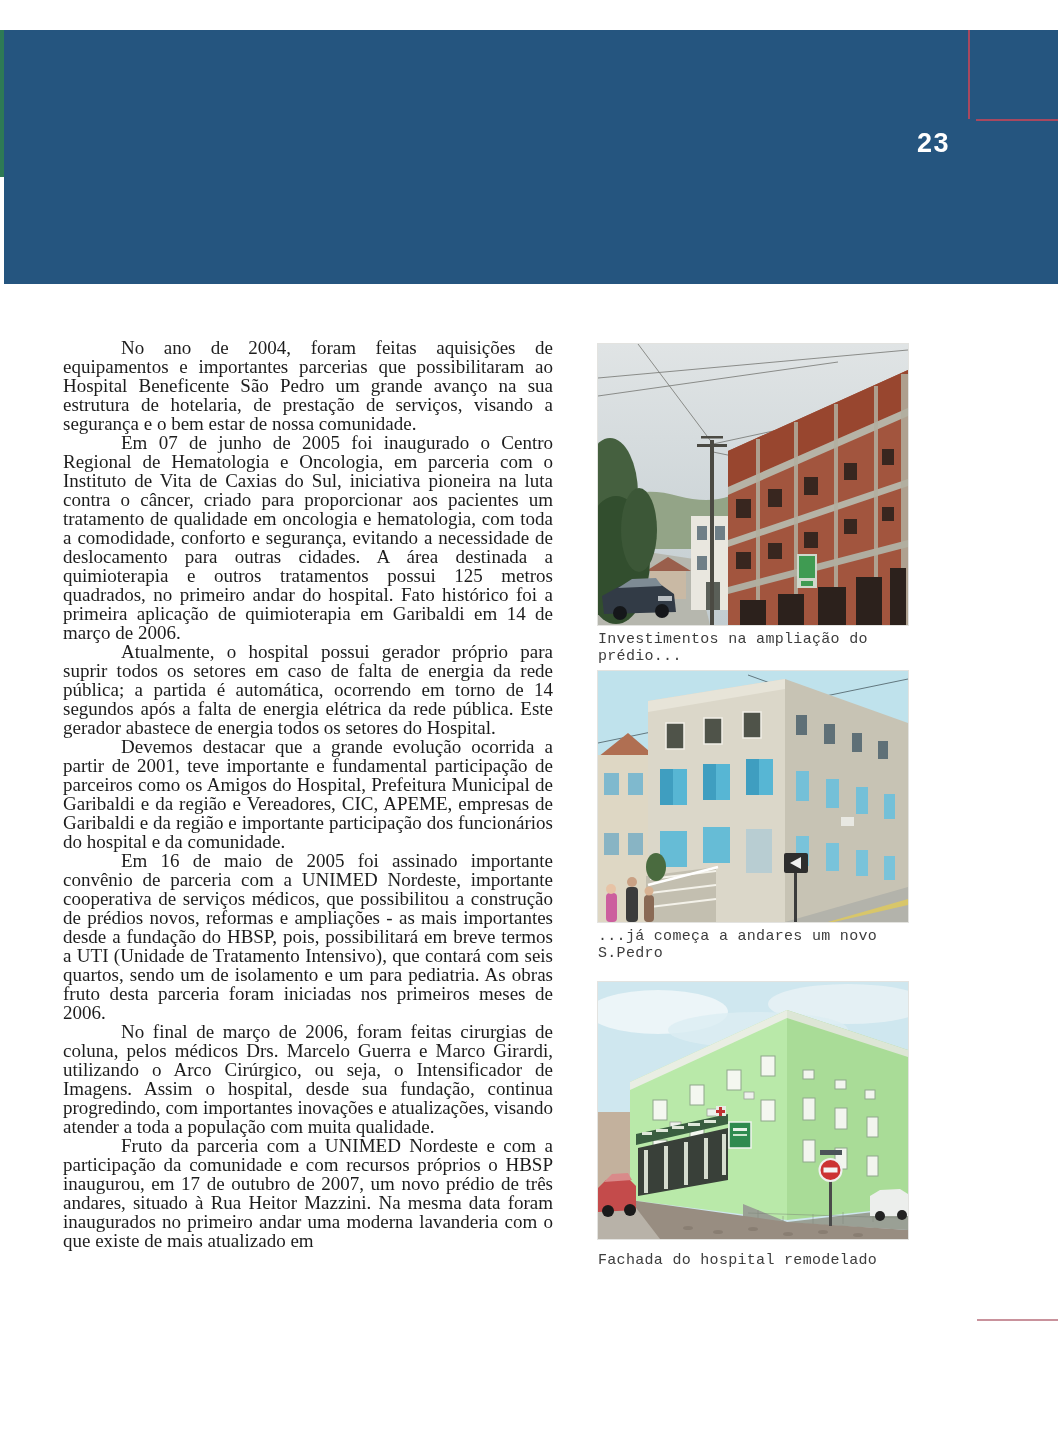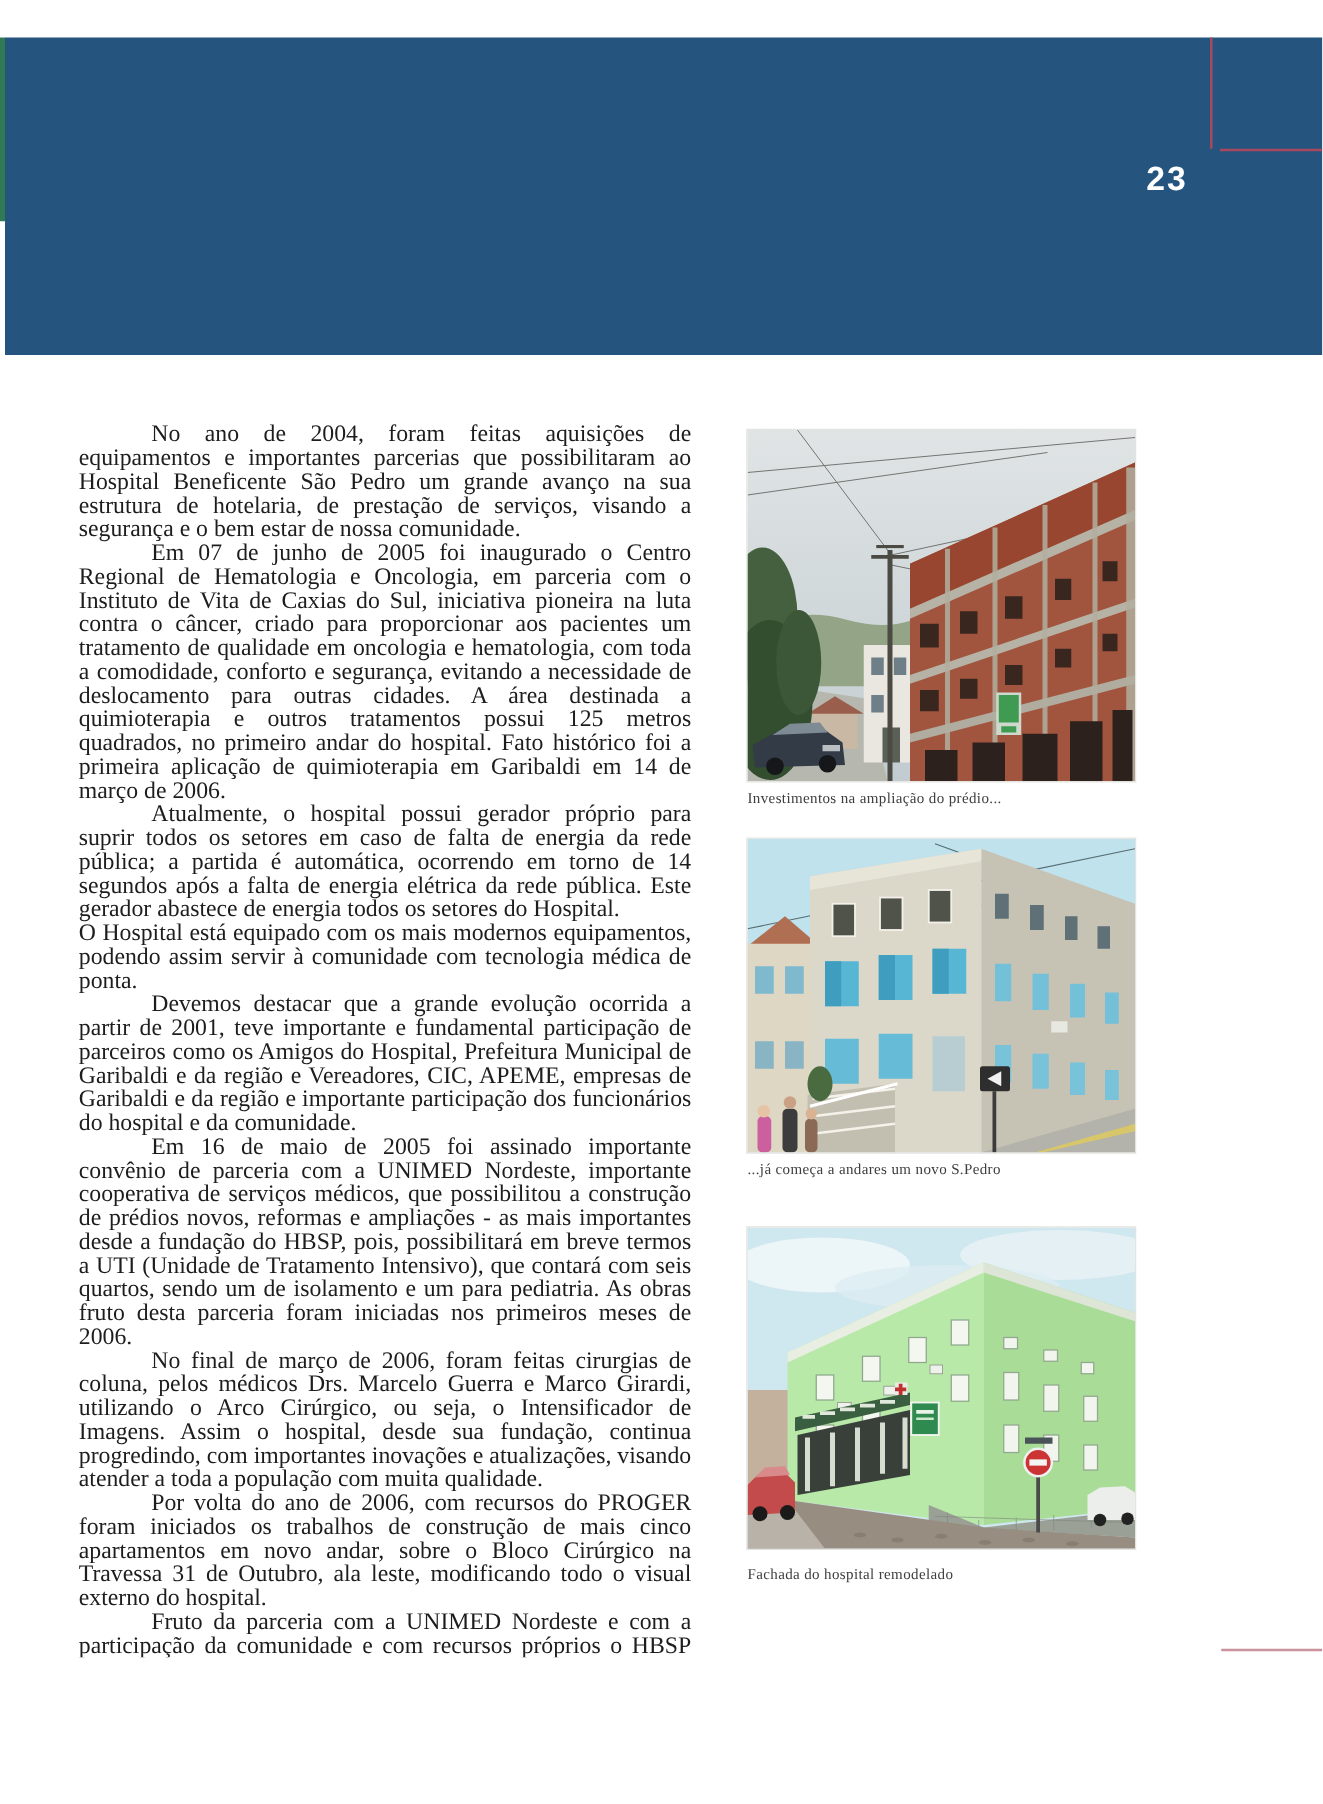--- a/index.html
+++ b/index.html
@@ -30,22 +30,22 @@
   .text-col p { margin:0; }
   .text-col p.indent { text-indent:58px; }
   
   .figure { position:absolute; left:598px; width:310px; margin:0; }
   .fig-1 { top:344px; }
   .fig-2 { top:671px; }
   .fig-3 { top:982px; }
   .photo { display:block; width:310px; background:#dfe4e6; outline:1px solid #e3e3e0; }
   .figure figcaption {
     margin-top:6px;
-    font-family:Liberation Serif, serif;
-    font-size:12px; letter-spacing:0.3px; color:#3d3d3d;
+    font-family:Liberation Mono, monospace;
+    font-size:15px; letter-spacing:0.3px; color:#3d3d3d;
   }
   .fig-3 figcaption { margin-top:13px; }
 </style>
 </head>
 <body>
 
 <div class="page">
 
   <div class="band"></div>
   <div class="green-bar"></div>
@@ -53,25 +53,23 @@
 
   <div class="crop crop-tr-v"></div>
   <div class="crop crop-tr-h"></div>
   <div class="crop crop-br-h"></div>
   <div class="crop crop-br-v"></div>
 
   <div class="text-col">
     <p class="indent">No ano de 2004, foram feitas aquisições de equipamentos e importantes parcerias que possibilitaram ao Hospital Beneficente São Pedro um grande avanço na sua estrutura de hotelaria, de prestação de serviços, visando a segurança e o bem estar de nossa comunidade.</p>
     <p class="indent">Em 07 de junho de 2005 foi inaugurado o Centro Regional de Hematologia e Oncologia, em parceria com o Instituto de Vita de Caxias do Sul, iniciativa pioneira na luta contra o câncer, criado para proporcionar aos pacientes um tratamento de qualidade em oncologia e hematologia, com toda a comodidade, conforto e segurança, evitando a necessidade de deslocamento para outras cidades. A área destinada a quimioterapia e outros tratamentos possui 125 metros quadrados, no primeiro andar do hospital. Fato histórico foi a primeira aplicação de quimioterapia em Garibaldi em 14 de março de 2006.</p>
     <p class="indent">Atualmente, o hospital possui gerador próprio para suprir todos os setores em caso de falta de energia da rede pública; a partida é automática, ocorrendo em torno de 14 segundos após a falta de energia elétrica da rede pública. Este gerador abastece de energia todos os setores do Hospital.</p>
-    <p>O Hospital está equipado com os mais modernos equipamentos, podendo assim servir à comunidade com tecnologia médica de ponta.</p>
     <p class="indent">Devemos destacar que a grande evolução ocorrida a partir de 2001, teve importante e fundamental participação de parceiros como os Amigos do Hospital, Prefeitura Municipal de Garibaldi e da região e Vereadores, CIC, APEME, empresas de Garibaldi e da região e importante participação dos funcionários do hospital e da comunidade.</p>
     <p class="indent">Em 16 de maio de 2005 foi assinado importante convênio de parceria com a UNIMED Nordeste, importante cooperativa de serviços médicos, que possibilitou a construção de prédios novos, reformas e ampliações - as mais importantes desde a fundação do HBSP, pois, possibilitará em breve termos a UTI (Unidade de Tratamento Intensivo), que contará com seis quartos, sendo um de isolamento e um para pediatria. As obras fruto desta parceria foram iniciadas nos primeiros meses de 2006.</p>
     <p class="indent">No final de março de 2006, foram feitas cirurgias de coluna, pelos médicos Drs. Marcelo Guerra e Marco Girardi, utilizando o Arco Cirúrgico, ou seja, o Intensificador de Imagens. Assim o hospital, desde sua fundação, continua progredindo, com importantes inovações e atualizações, visando atender a toda a população com muita qualidade.</p>
-    <p class="indent">Por volta do ano de 2006, com recursos do PROGER foram iniciados os trabalhos de construção de mais cinco apartamentos em novo andar, sobre o Bloco Cirúrgico na Travessa 31 de Outubro, ala leste, modificando todo o visual externo do hospital.</p>
     <p class="indent">Fruto da parceria com a UNIMED Nordeste e com a participação da comunidade e com recursos próprios o HBSP inaugurou, em 17 de outubro de 2007, um novo prédio de três andares, situado à Rua Heitor Mazzini. Na mesma data foram inaugurados no primeiro andar uma moderna lavanderia com o que existe de mais atualizado em</p>
   </div>
 
   <figure class="figure fig-1">
     <svg class="photo" viewBox="0 0 310 281" width="310" height="281">
       <defs>
         <linearGradient id="sky1" x1="0" y1="0" x2="0" y2="1">
           <stop offset="0" stop-color="#e0e4e5"></stop>
             <stop offset="1" stop-color="#c2ccd0"></stop>
         </linearGradient>

